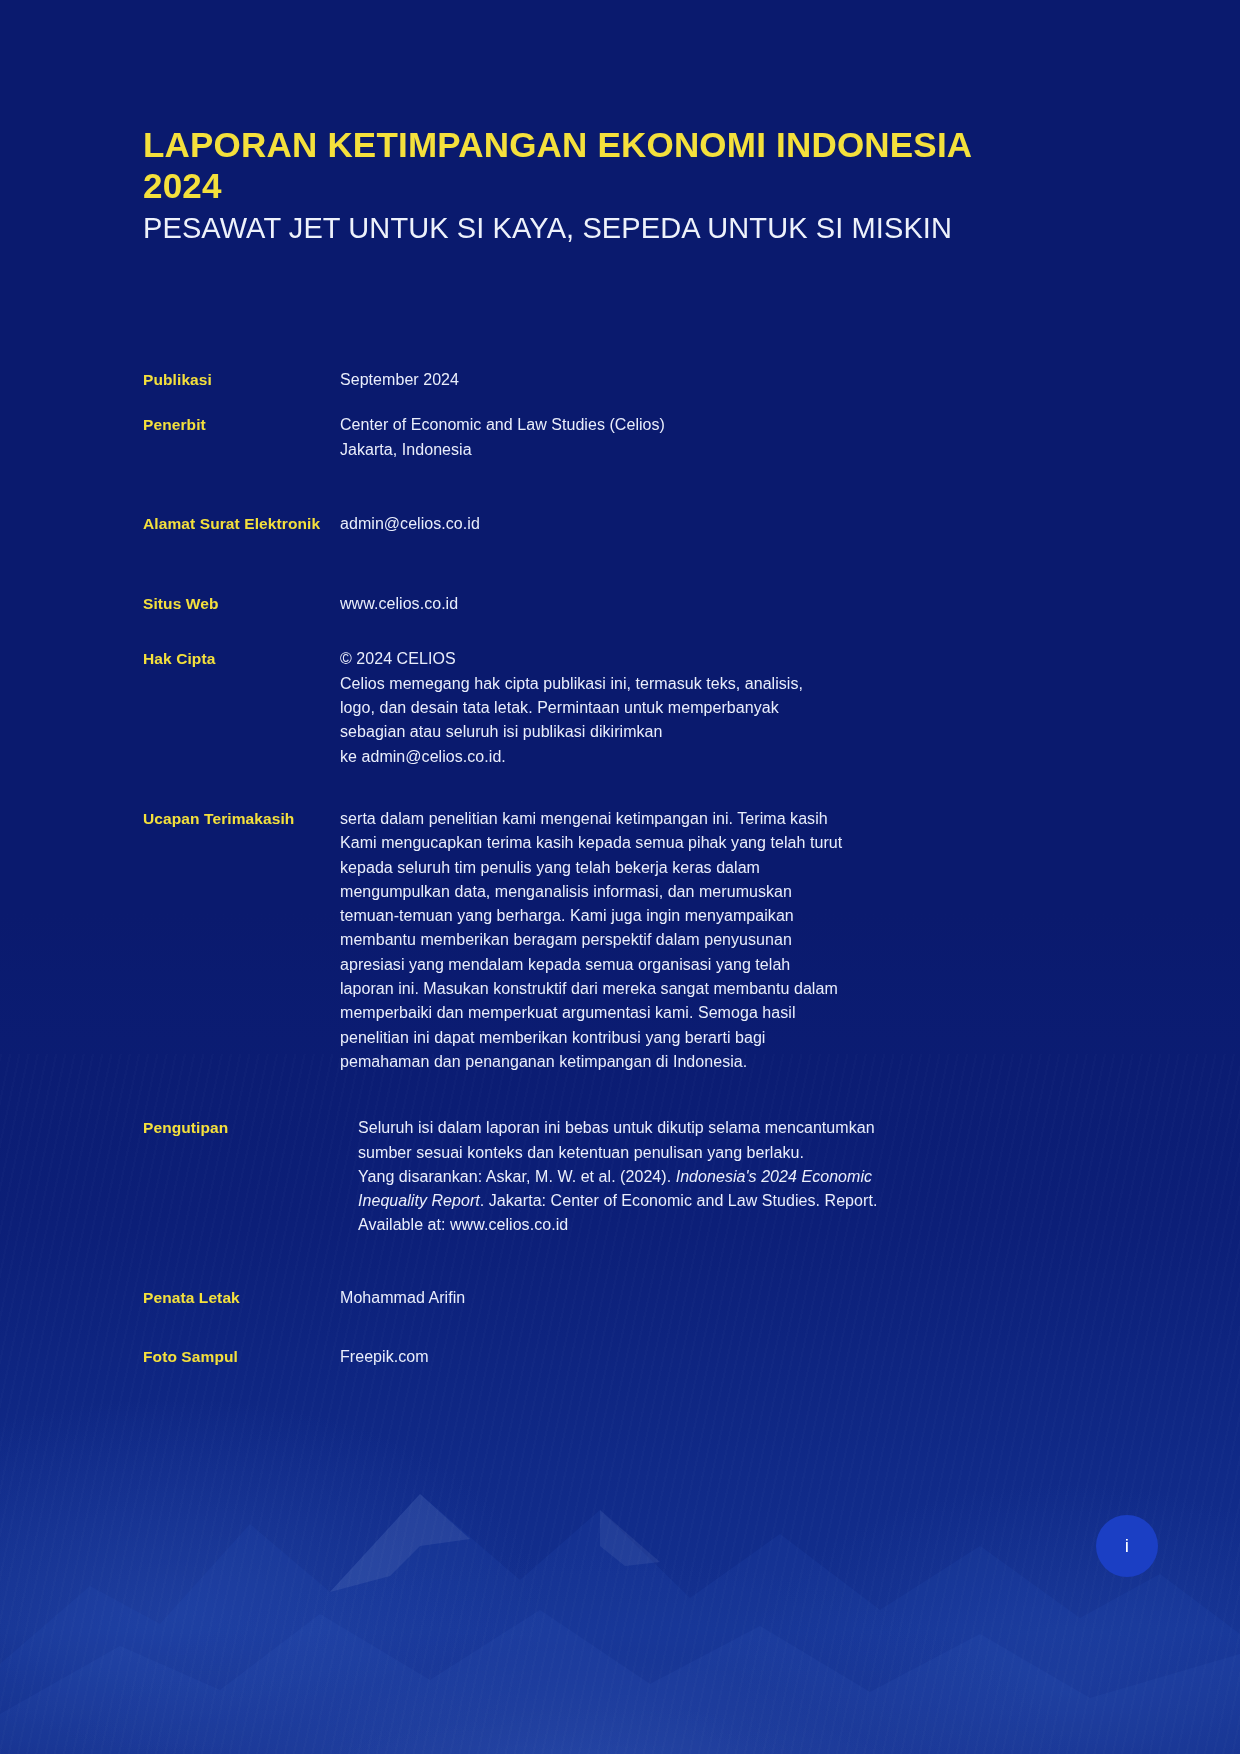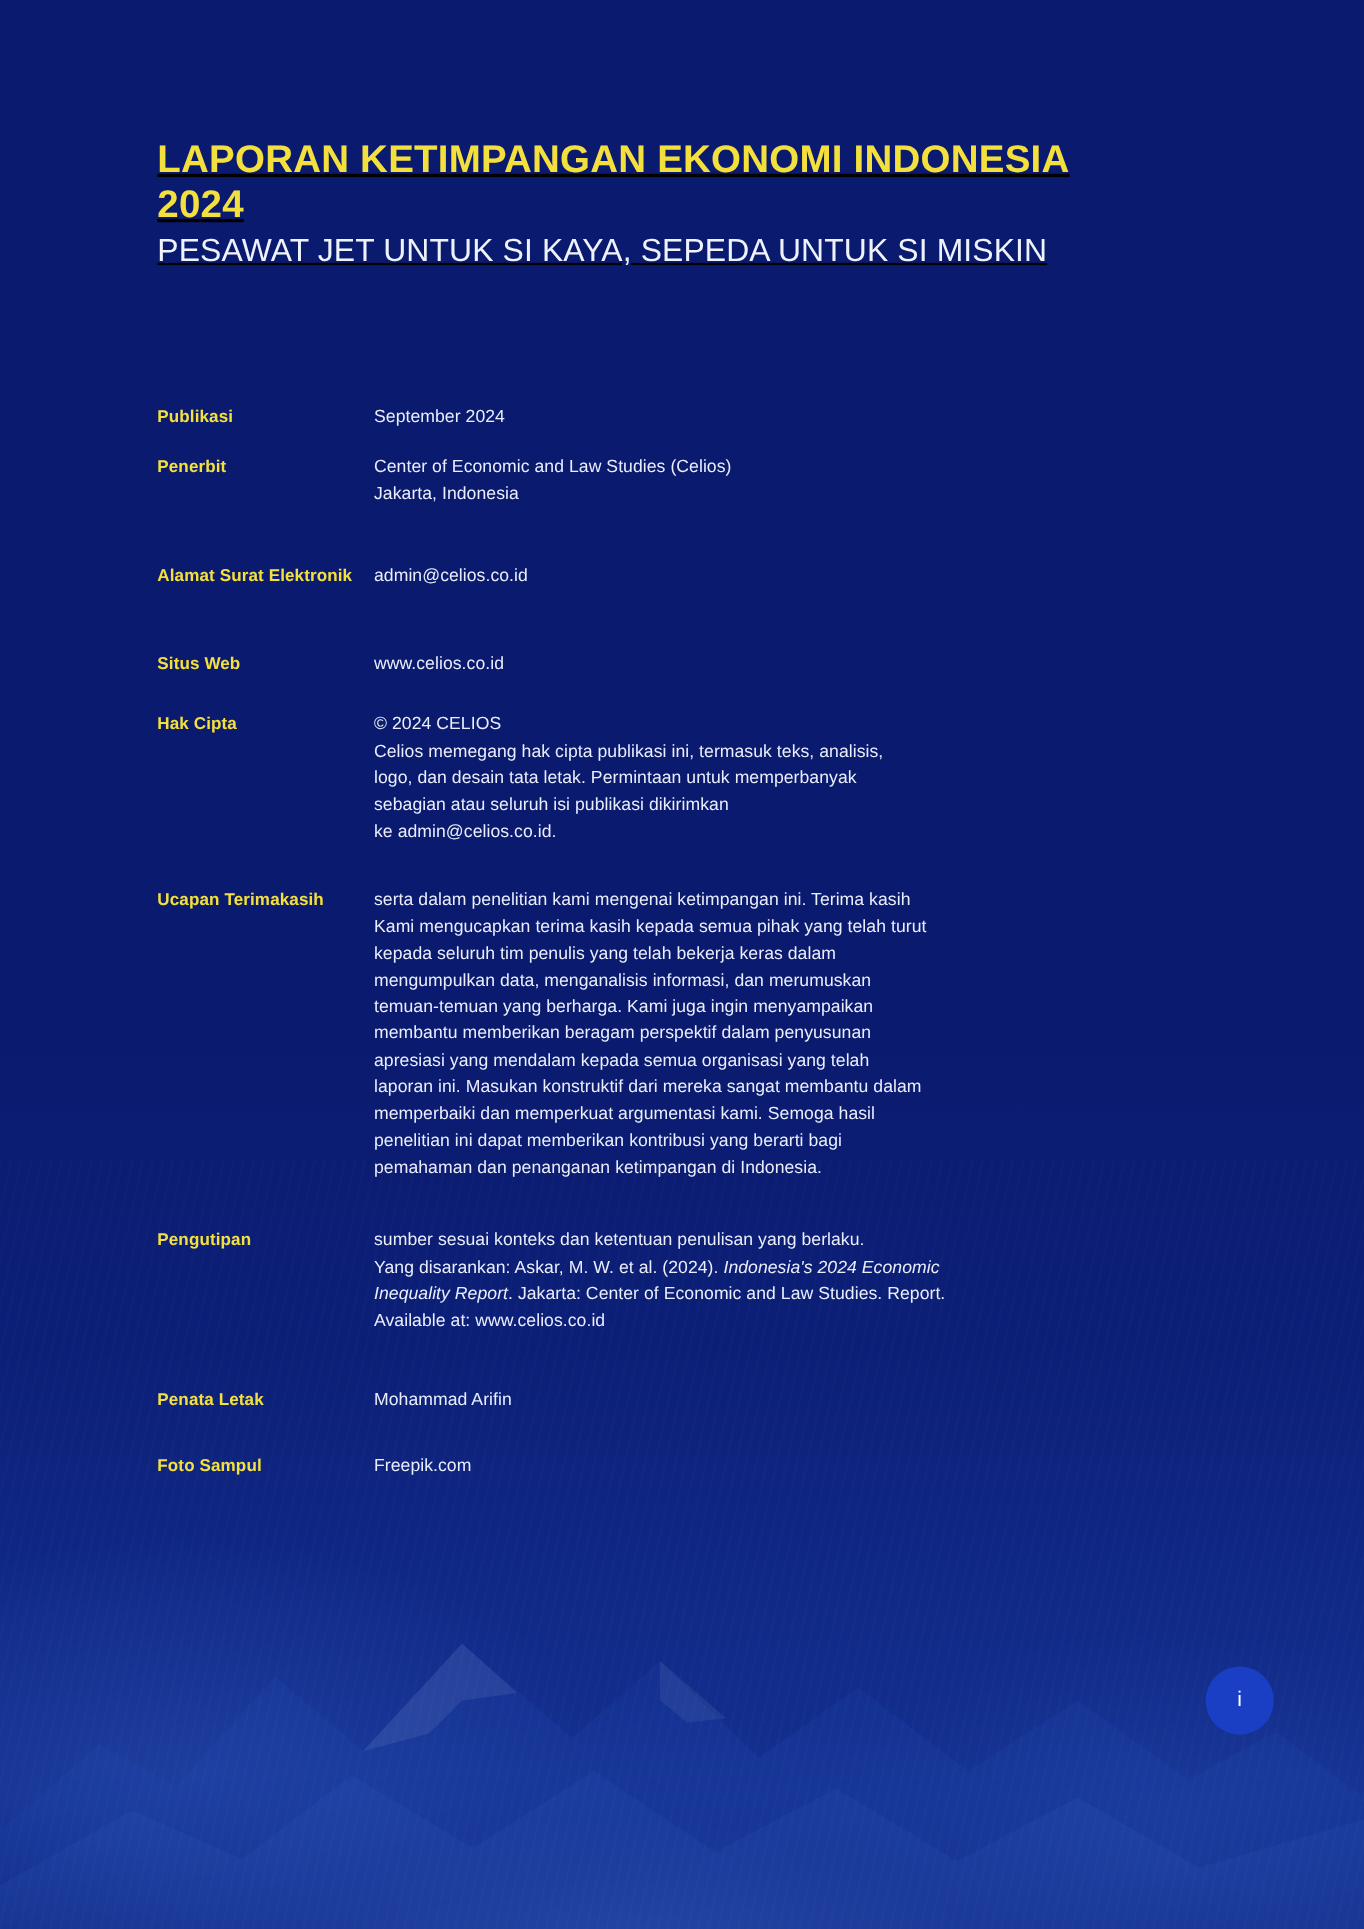--- a/index.html
+++ b/index.html
@@ -53,21 +53,20 @@
     top: 0;
     width: 1240px;
     height: 1754px;
   }
 
   .title-block {
     position: absolute;
     left: 143px;
     top: 124px;
     width: 900px;
-    text-decoration: underline;
   }
   .title-main {
     color: #f4e03c;
     font-weight: bold;
     font-size: 35px;
     line-height: 41px;
     letter-spacing: 0.2px;
     margin: 0;
   }
   .title-sub {
@@ -109,21 +108,21 @@
   .value em {
     font-style: italic;
   }
 
   .r-publikasi  { margin-top: 0; }
   .r-penerbit   { margin-top: 21px; }
   .r-email      { margin-top: 50px; }
   .r-situs      { margin-top: 56px; }
   .r-hakcipta   { margin-top: 31px; }
   .r-ucapan     { margin-top: 38px; }
-  .r-pengutipan { margin-top: 42px; }
+  .r-pengutipan { margin-top: 42px; gap: 18px; }
   .r-penata     { margin-top: 48px; }
   .r-foto       { margin-top: 35px; }
 
   .page-badge {
     position: absolute;
     right: 82px;
     bottom: 177px;
     width: 62px;
     height: 62px;
     border-radius: 50%;
@@ -224,20 +223,21 @@
           <span class="ln">laporan ini. Masukan konstruktif dari mereka sangat membantu dalam</span>
           <span class="ln">memperbaiki dan memperkuat argumentasi kami. Semoga hasil</span>
           <span class="ln">penelitian ini dapat memberikan kontribusi yang berarti bagi</span>
           <span class="ln">pemahaman dan penanganan ketimpangan di Indonesia.</span>
         </div>
       </div>
 
       <div class="row r-pengutipan">
         <div class="label">Pengutipan</div>
         <div class="value">
+          <span class="ln">Seluruh isi dalam laporan ini bebas untuk dikutip selama mencantumkan</span>
           <span class="ln">sumber sesuai konteks dan ketentuan penulisan yang berlaku.</span>
           <span class="ln"><span>Yang disarankan: Askar, M. W. et al. (2024). </span><em>Indonesia's 2024 Economic</em></span>
           <span class="ln"><em>Inequality Report</em><span>. Jakarta: Center of Economic and Law Studies. Report.</span></span>
           <span class="ln">Available at: www.celios.co.id</span>
         </div>
       </div>
 
       <div class="row r-penata">
         <div class="label">Penata Letak</div>
         <div class="value">

